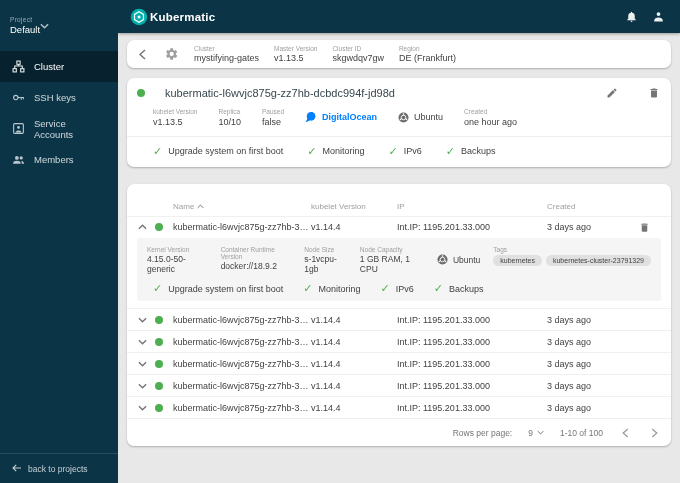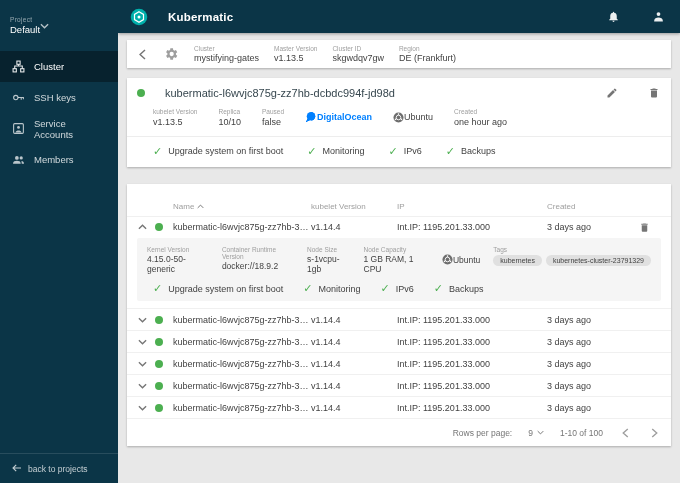--- a/index.html
+++ b/index.html
@@ -12,42 +12,42 @@
   .ps-label{font-size:6.5px;color:rgba(255,255,255,.55);letter-spacing:.3px}
   .ps-name{font-size:9.5px;color:#fff;margin-top:1px}
   .nav-item{display:flex;align-items:center;gap:9px;height:31px;padding:0 12px;font-size:9.5px;color:rgba(255,255,255,.8);cursor:pointer}
   .nav-item.active{background:rgba(0,0,0,.34);color:#fff}
   .nav-icon{width:13px;height:13px;display:flex;align-items:center;justify-content:center;opacity:.9}
   .sb-spacer{flex:1}
   .back{display:flex;align-items:center;gap:6px;height:30px;padding:0 12px;border-top:1px solid rgba(255,255,255,.12);font-size:8.5px;color:rgba(255,255,255,.75);cursor:pointer}
 
   
   .main{flex:1;display:flex;flex-direction:column;min-width:0}
-  .topbar{height:33px;min-height:33px;background:#0b3547;display:flex;align-items:center;padding:0 14px 0 12px;gap:20px;box-shadow:0 1px 3px rgba(0,0,0,.35);position:relative;z-index:2}
+  .topbar{height:33px;min-height:33px;background:#0b3547;display:flex;align-items:center;padding:0 14px 0 12px;gap:2px;box-shadow:0 1px 3px rgba(0,0,0,.35);position:relative;z-index:2}
   .appname{color:#fff;font-size:11.5px;font-weight:bold;letter-spacing:.2px}
   .spacer{flex:1}
   .tb-icon{width:16px;height:16px;color:rgba(255,255,255,.92);cursor:pointer;display:flex;align-items:center;justify-content:center;margin-left:9px}
 
   
   .content{flex:1;padding:7px 9px;overflow:hidden}
-  .card{background:#fff;border-radius:0;box-shadow:0 1px 2px rgba(0,0,0,.26)}
+  .card{background:#fff;border-radius:7px;box-shadow:0 1px 2px rgba(0,0,0,.26)}
 
   .crumb{height:28px;display:flex;align-items:center;gap:15px;padding:0 10px;margin-bottom:10px}
   .crumb-back{color:#757575;cursor:pointer;display:flex;align-items:center;padding:0 2px}
   .gear-wrap{display:flex;align-items:center}
   .field .f-label{font-size:6.5px;color:#9e9e9e}
   .field .f-value{font-size:9px;color:#424242;margin-top:1.5px}
 
   .cluster{padding:8px 10px 9px;margin-bottom:17px}
   .c-title{display:flex;align-items:center;gap:20px}
   .dot{width:8px;height:8px;min-width:8px;border-radius:50%;background:#4caf50}
   .c-name{font-size:11px;color:#37474f}
   .icon-btn{width:14px;height:14px;color:#757575;cursor:pointer;display:flex;align-items:center;justify-content:center;margin-left:8px}
   .c-fields{display:flex;align-items:center;gap:21px;margin:8px 0 0 16px}
-  .brand{display:flex;align-items:center;font-size:9px}
+  .brand{display:flex;align-items:center;gap:5px;font-size:9px}
   .do-text{color:#0080ff;font-weight:bold}
   .divider{border-top:1px solid #ededed;margin:9px -10px 0}
   .features{display:flex;gap:24px;padding:9px 0 1px 16px}
   .feature{display:flex;align-items:center;gap:6px;font-size:9px;color:#424242}
   .check{color:#4caf50;font-size:11px;line-height:1}
 
   
   .nodes{padding-top:14px}
   .tgrid{display:grid;grid-template-columns:26px 18px 1fr 86px 150px 90px 26px;align-items:center;padding:0 8px 0 2px}
   .t-head{height:18px;font-size:8px;color:#9e9e9e}

